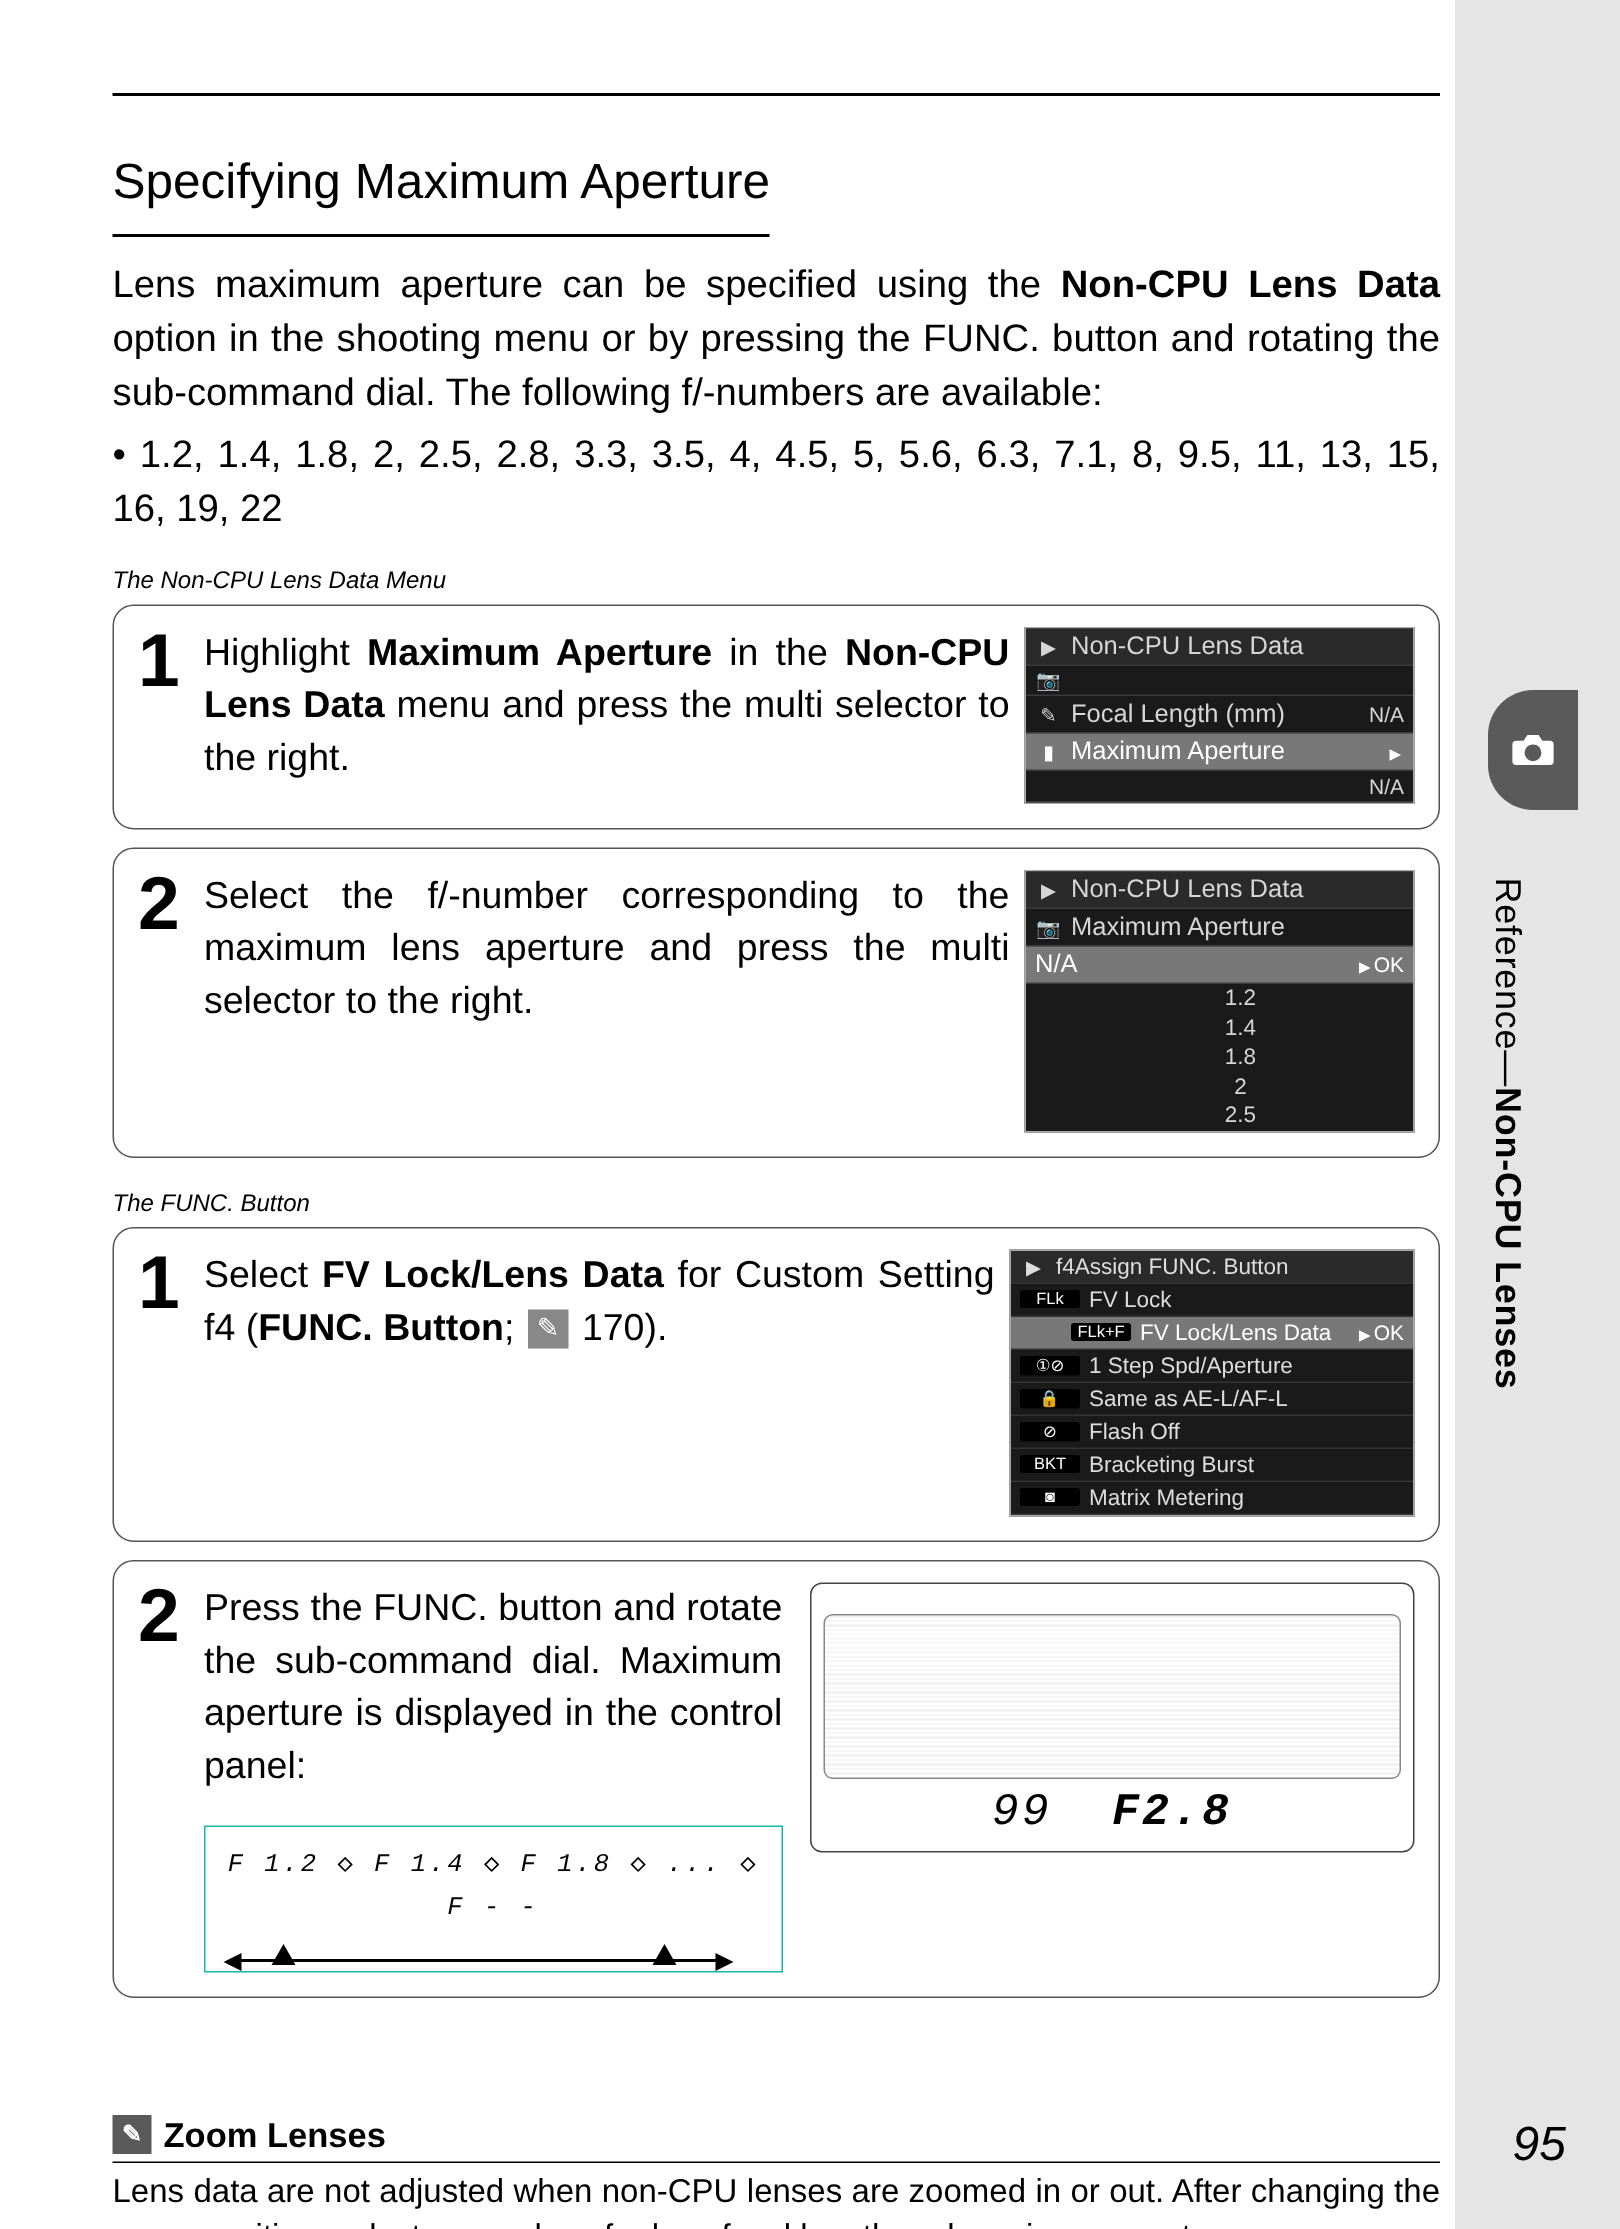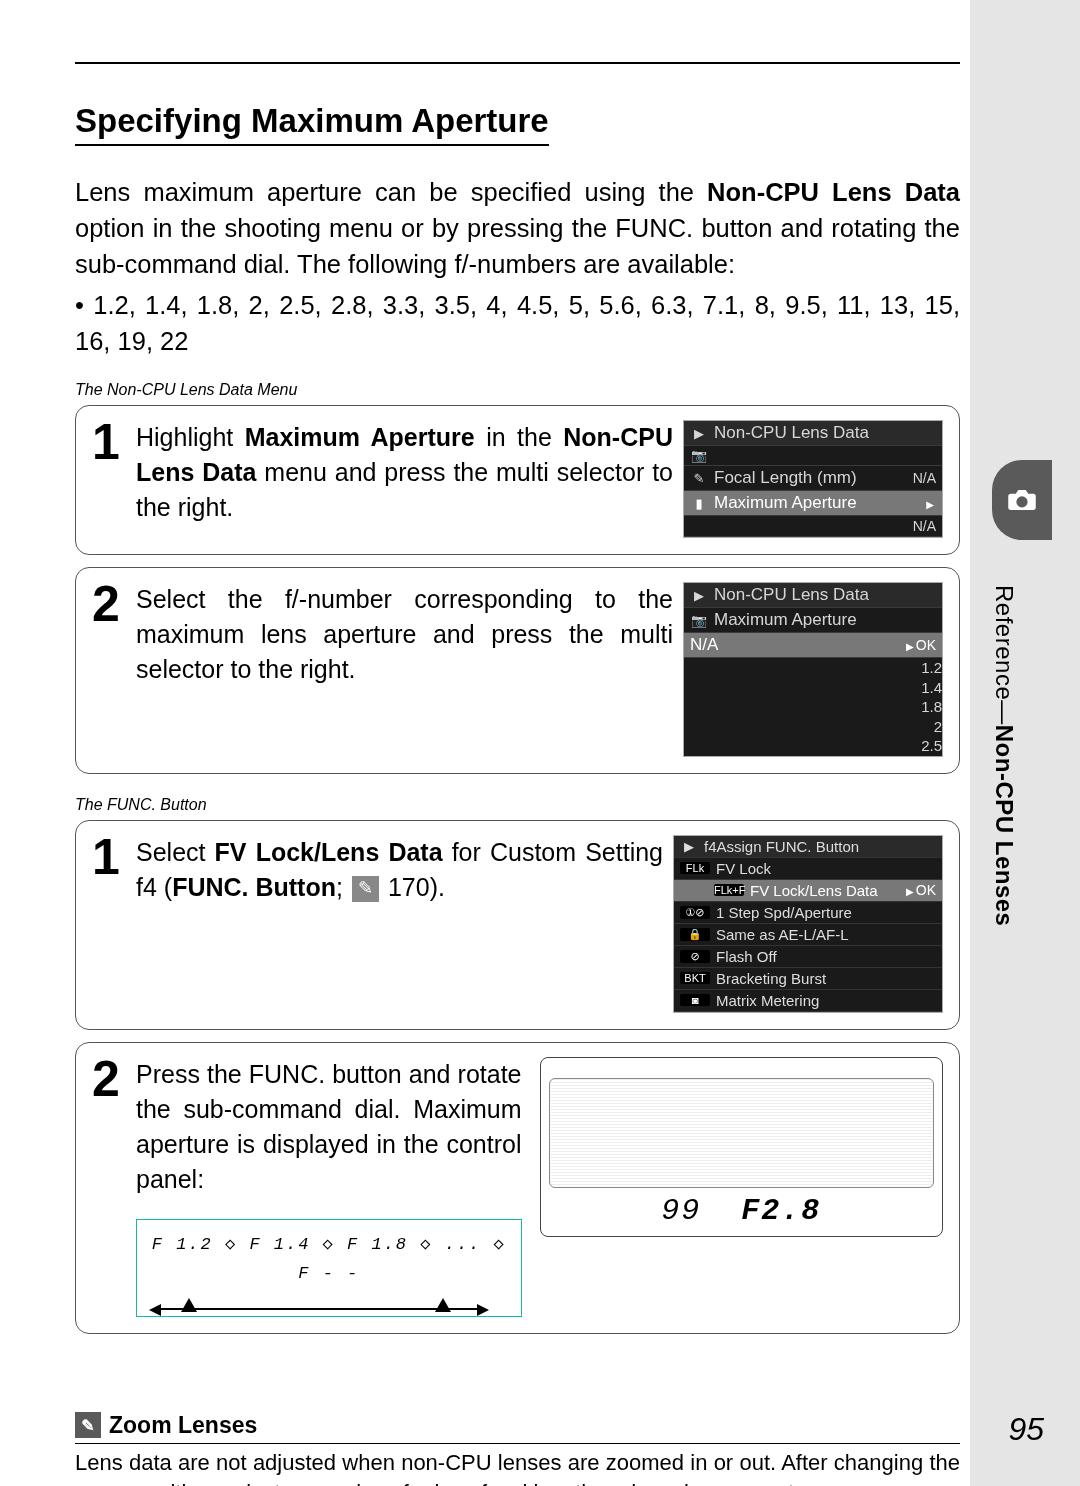--- a/index.html
+++ b/index.html
@@ -49,30 +49,30 @@
   .content {
     padding: 78px 120px 0 75px;
     position: relative;
   }
   hr.top-rule {
     position:absolute; left:75px; right:120px; top:62px;
     border:none; border-top:2px solid #000; height:0;
   }
   h1.section-title {
     font-size: 33px;
-    font-weight: 700;
+    font-weight: 400;
     border-bottom: 2px solid #000;
     display: inline-block;
-    padding-bottom: 4px;
+    padding-bottom: 16px;
     margin-top: 24px;
   }
   .body-text {
     font-size: 25.5px;
     line-height: 1.42;
-    margin-top: 28px;
+    margin-top: 14px;
     text-align: justify;
   }
   .body-text b { font-weight:700; }
   .sub-italic {
     font-style: italic;
     font-size: 16px;
     margin-top: 22px;
     margin-bottom: 6px;
   }
   .step-box {
@@ -112,27 +112,27 @@
     padding: 2px 6px;
     border-bottom:1px solid #3a3a3a;
   }
   .lcd-row.title { background:#2a2a2a; }
   .lcd-row.highlight { background:#787878; color:#fff; }
   .lcd-icon { width:18px; display:inline-block; text-align:center; margin-right:6px; font-size:13px;}
   .lcd-right { margin-left:auto; font-size:14px; }
   .lcd-triangle::before { content:"▶"; font-size:10px; margin-right:2px; }
   .sub-list {
     margin-left:28px;
-    text-align:right;
+    text-align:center;
     font-size:15px;
     line-height:1.3;
   }
   .func-row { display:flex; align-items:center; padding:2px 6px; font-size:15px; border-bottom:1px solid #333;}
   .func-row.sel { background:#787878; color:#fff;padding-left:40px;}
-  .func-row .icb { width:30px; font-size:11px; background:#000; color:#fff; border-radius:2px; text-align:center; margin-right:6px; }
+  .func-row .icb { width:40px; font-size:11px; background:#000; color:#fff; border-radius:2px; text-align:center; margin-right:6px; }
   .func-menu { width:270px; background:#1a1a1a; color:#ddd; border:1px solid #aaa; flex-shrink:0;}
   .panel-illus {
     border:1px solid #444; border-radius:8px;
     height:180px; flex:1; margin-left:8px;
     display:flex; flex-direction:column; justify-content:flex-end;
     padding:8px; position:relative;
   }
   .panel-top {
     height:110px; border:1px solid #888; border-radius:6px;
     position:relative; overflow:hidden;

